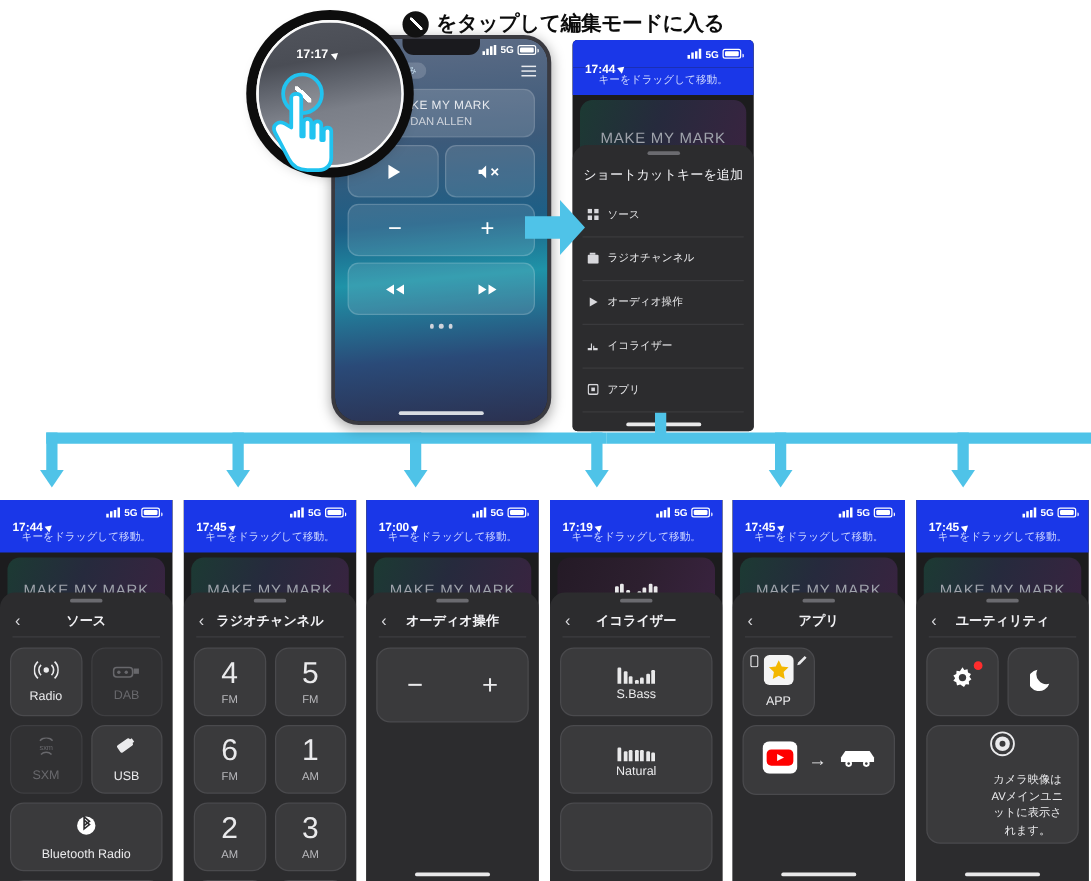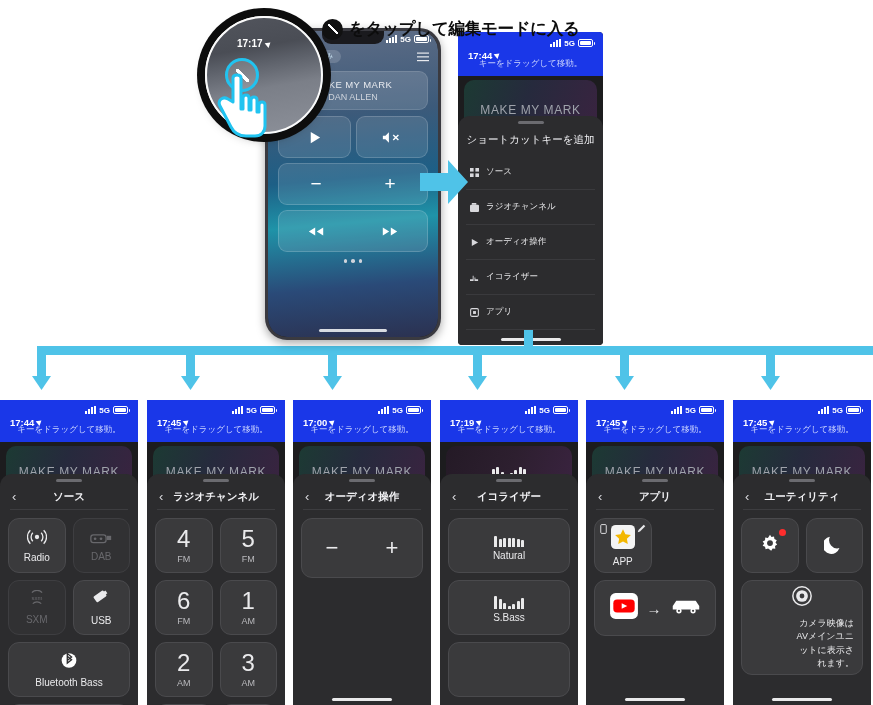--- a/index.html
+++ b/index.html
@@ -6,21 +6,21 @@
   body {
     width: 873px; height: 705px;
     background: #ffffff;
     font-family: "Liberation Sans", "DejaVu Sans", sans-serif;
     position: relative; overflow: hidden;
   }
   .root { position:absolute; inset:0; }
 
   
   .title-row {
-    position:absolute; left:322px; top:18px;
+    position:absolute; left:322px; top:8px;
     display:flex; align-items:center; gap:6px;
     z-index: 40;
   }
   .pencil-badge {
     width:21px; height:21px; border-radius:50%;
     background:#111; position:relative; flex:0 0 auto;
   }
   .pencil-badge::after {
     content:""; position:absolute; left:5.5px; top:5.5px;
     width:10px; height:10px;
@@ -40,21 +40,21 @@
     background:#1c1c1e;
     overflow:hidden;
   }
   .statusbar {
     height:22px; background:#1a37e8;
     display:flex; align-items:center; justify-content:space-between;
     padding:0 10px; color:#fff;
   }
   .sb-left { display:flex; align-items:center; gap:3px; font-size:9.5px; font-weight:bold;margin-top:24px; }
   .sb-loc { width:0;height:0; border-left:5px solid #fff; border-top:3px solid transparent; border-bottom:3px solid transparent; transform:rotate(-40deg); }
-  .sb-right { display:flex; gap:3px; }
+  .sb-right { display:flex; align-items:center; gap:3px; }
   .bars { display:flex; align-items:flex-end; gap:1px; height:8px; }
   .bars i { width:2px; background:#fff; display:block; }
   .bars i:nth-child(1){height:3px} .bars i:nth-child(2){height:5px}
   .bars i:nth-child(3){height:6.5px} .bars i:nth-child(4){height:8px}
   .net { font-size:8px; font-weight:bold; }
   .batt { width:15px; height:8px; border:1px solid #fff; border-radius:2px; position:relative; }
   .batt::before { content:""; position:absolute; inset:1px; background:#fff; border-radius:1px; }
   .batt::after { content:""; position:absolute; right:-3px; top:2.5px; width:1.5px; height:3px; background:#fff; border-radius:0 1px 1px 0; }
 
   .dragbar {
@@ -415,21 +415,21 @@
                   <rect x="16" y="6" width="4" height="4" fill="#eaeaec"></rect>
                 </g>
               </svg></span>
           <span class="tile-label">USB</span>
           </div>
           <div class="tile full ">
           <span><svg width="16" height="19" viewBox="0 0 18 22">
                 <circle cx="9" cy="11" r="8.5" fill="#fff"></circle>
                 <path d="M7 6l5 4-5 4V3l5 4-5 4" stroke="#2c2c2e" stroke-width="1.5" fill="none"></path>
               </svg></span>
-          <span class="tile-label">Bluetooth Bass</span>
+          <span class="tile-label">Bluetooth Radio</span>
           </div>
           <div class="tile full" style="height:55px;">
          
        </div>
         </div>
       </div>
     </div>
   <div class="phone sp" id="panel-1" style="left:147px;">
       <div class="statusbar">
       <span class="sb-left">
@@ -561,41 +561,41 @@
       </div>
       <div class="sheet">
         <div class="grabber"></div>
    <div class="sheet-head">
      <span class="back-chev">‹</span>
      <span class="sheet-title">イコライザー</span>
    </div>
      <div class="tiles">
           <div class="tile full">
         <span class="eqglyph">
+              <i style="height:13px;background:#e9e9ea"></i>
+              <i style="height:10px;background:#e9e9ea"></i>
+              <i style="height:6px;background:#e9e9ea"></i>
+              <i style="height:3px;background:#e9e9ea"></i>
+              <i style="height:5px;background:#e9e9ea"></i>
+              <i style="height:8px;background:#e9e9ea"></i>
+              <i style="height:11px;background:#e9e9ea"></i>
+            </span>
+        <span class="tile-label">S.Bass</span>
+      </div>
+          <div class="tile full">
+        <span class="eqglyph">
               <i style="height:11px;background:#e9e9ea"></i>
               <i style="height:8px;background:#e9e9ea"></i>
               <i style="height:9px;background:#e9e9ea"></i>
               <i style="height:9px;background:#e9e9ea"></i>
               <i style="height:9px;background:#e9e9ea"></i>
               <i style="height:8px;background:#e9e9ea"></i>
               <i style="height:7px;background:#e9e9ea"></i>
             </span>
         <span class="tile-label">Natural</span>
-      </div>
-          <div class="tile full">
-        <span class="eqglyph">
-              <i style="height:13px;background:#e9e9ea"></i>
-              <i style="height:10px;background:#e9e9ea"></i>
-              <i style="height:6px;background:#e9e9ea"></i>
-              <i style="height:3px;background:#e9e9ea"></i>
-              <i style="height:5px;background:#e9e9ea"></i>
-              <i style="height:8px;background:#e9e9ea"></i>
-              <i style="height:11px;background:#e9e9ea"></i>
-            </span>
-        <span class="tile-label">S.Bass</span>
       </div>
           <div class="tile full">
         
         
       </div>
         </div>
       </div>
     </div>
   <div class="phone sp" id="panel-4" style="left:586px;">
       <div class="statusbar">
@@ -704,20 +704,20 @@
               </svg></span>
           </div>
        <div class="tile full" style="height:95px;padding:0 8px;">
          <span>
            <svg width="22" height="22" viewBox="0 0 24 24">
                 <circle cx="12" cy="12" r="10" fill="none" stroke="#eaeaec" stroke-width="1.6"></circle>
                 <circle cx="12" cy="12" r="6.4" fill="#eaeaec"></circle>
                 <circle cx="12" cy="12" r="2.6" fill="#3a3a3c"></circle>
               </svg>
          </span>
-         <span style="font-size:9px;line-height:1.5;text-align:right;margin-top:6px;color:#eaeaec;margin-left:40px;">カメラ映像はAVメインユニットに表示されます。</span>
+         <span style="font-size:9px;line-height:1.5;text-align:center;margin-top:6px;color:#eaeaec;margin-left:40px;">カメラ映像はAVメインユニットに表示されます。</span>
        </div>
      </div>
      <div class="homebar"></div>
       </div>
     </div>
 
 </div>
 
 </body></html>

